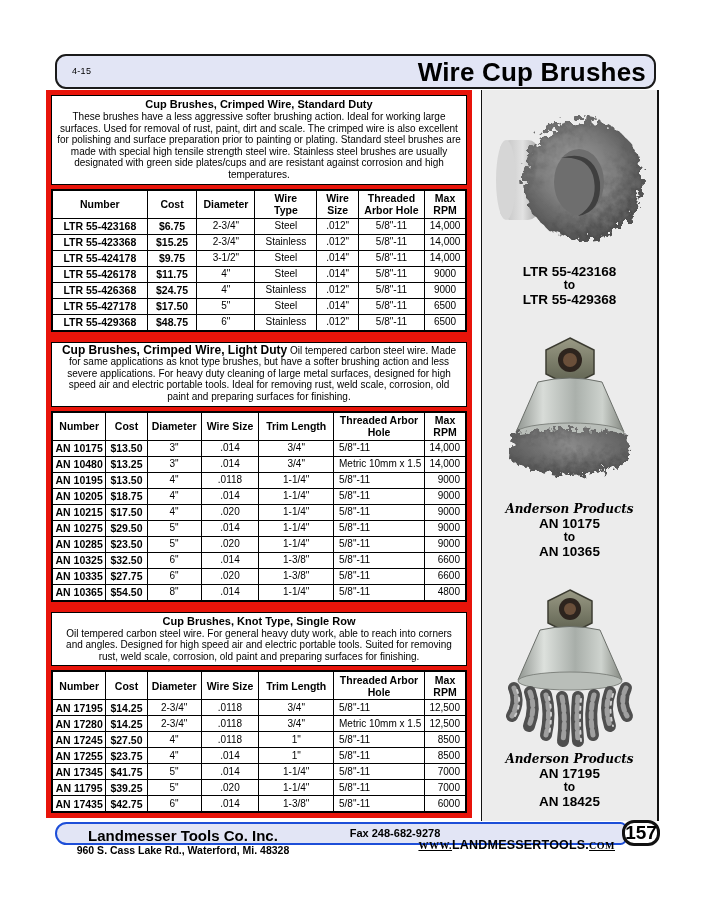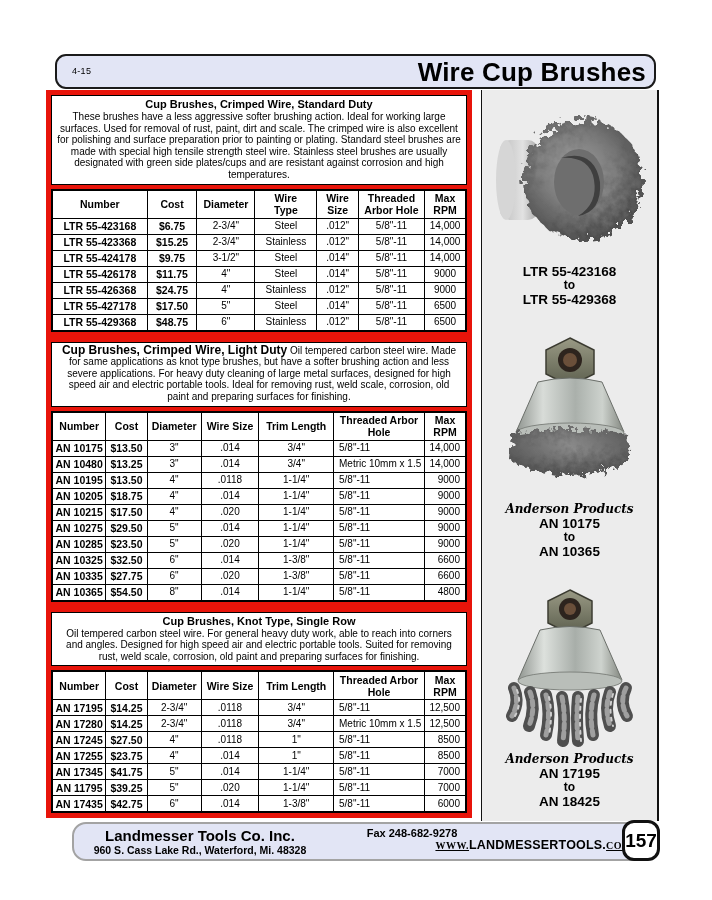--- a/index.html
+++ b/index.html
@@ -50,37 +50,37 @@
   }
   .product { position: absolute; left: 0; width: 100%; text-align: center; }
   .product svg { display: block; margin: 0 auto; }
   .p1 { top: 6px; } .p2 { top: 240px; } .p3 { top: 494px; }
   .brand { font-family: "DejaVu Serif", serif; font-style: italic; font-weight: bold; font-size: 12px; line-height: 14px; }
   .cap { font-weight: bold; font-size: 13.5px; line-height: 15px; }
   .cap-to { font-weight: bold; font-size: 12px; line-height: 13px; }
 
   
   .footer-band {
-    position: absolute; left: 72px; top: 822px; width: 572px; height: 39px;
-    background: #e2e5f5; border: 2px solid #a3a3a3; border-radius: 14px 8px 8px 14px;
+    position: absolute; left: 55px; top: 822px; width: 572px; height: 23px;
+    background: #e2e5f5; border: 2px solid #1d4ed8; border-radius: 14px 8px 8px 14px;
   }
   .f-company { position: absolute; left: 16px; top: 3px; width: 220px; text-align: center; }
   .f-company-name { font-weight: bold; font-size: 15px; line-height: 17px; }
   .f-address { font-weight: bold; font-size: 10.5px; line-height: 12px; }
   .f-phone { position: absolute; left: 248px; top: 3px; width: 180px; text-align: center; }
   .f-phone-main { font-weight: bold; font-size: 15px; line-height: 17px; }
   .f-fax { font-weight: bold; font-size: 11px; line-height: 12px; }
   .f-web { position: absolute; right: 10px; top: 11px; white-space: nowrap; margin-left: 27px; }
   .f-web .www, .f-web .tld {
     font-family: "Liberation Serif", serif; font-weight: bold; font-size: 10px;
     text-decoration: underline; letter-spacing: .5px;
   }
   .f-web .domain { font-weight: bold; font-size: 12.5px; letter-spacing: .2px; }
   .page-badge {
-    position: absolute; left: 622px; top: 820px; width: 38px; height: 41px;
+    position: absolute; left: 622px; top: 820px; width: 38px; height: 26px;
     background: #fff; border: 3px solid #111; border-radius: 12px;
     display: flex; align-items: center; justify-content: center;
     font-size: 19px; font-weight: bold;
   }
 </style>
 </head>
 <body>
 
 <div class="page">
 

